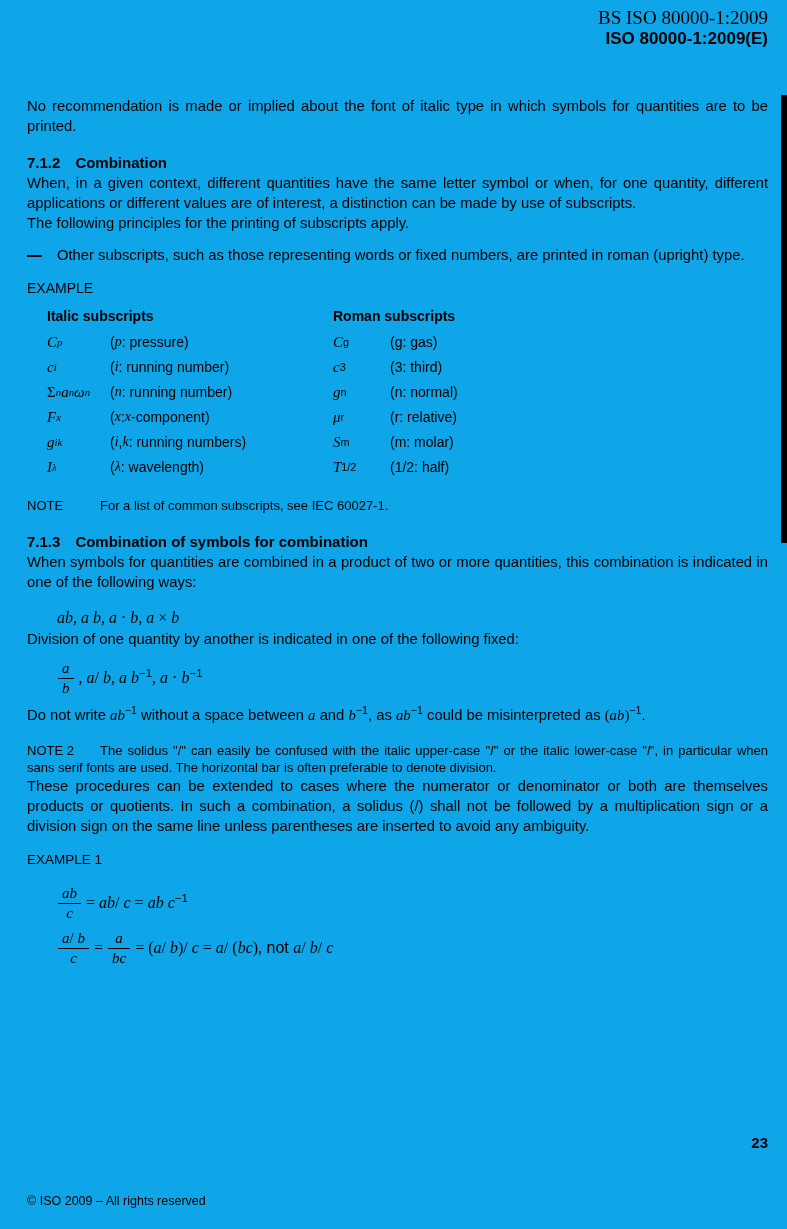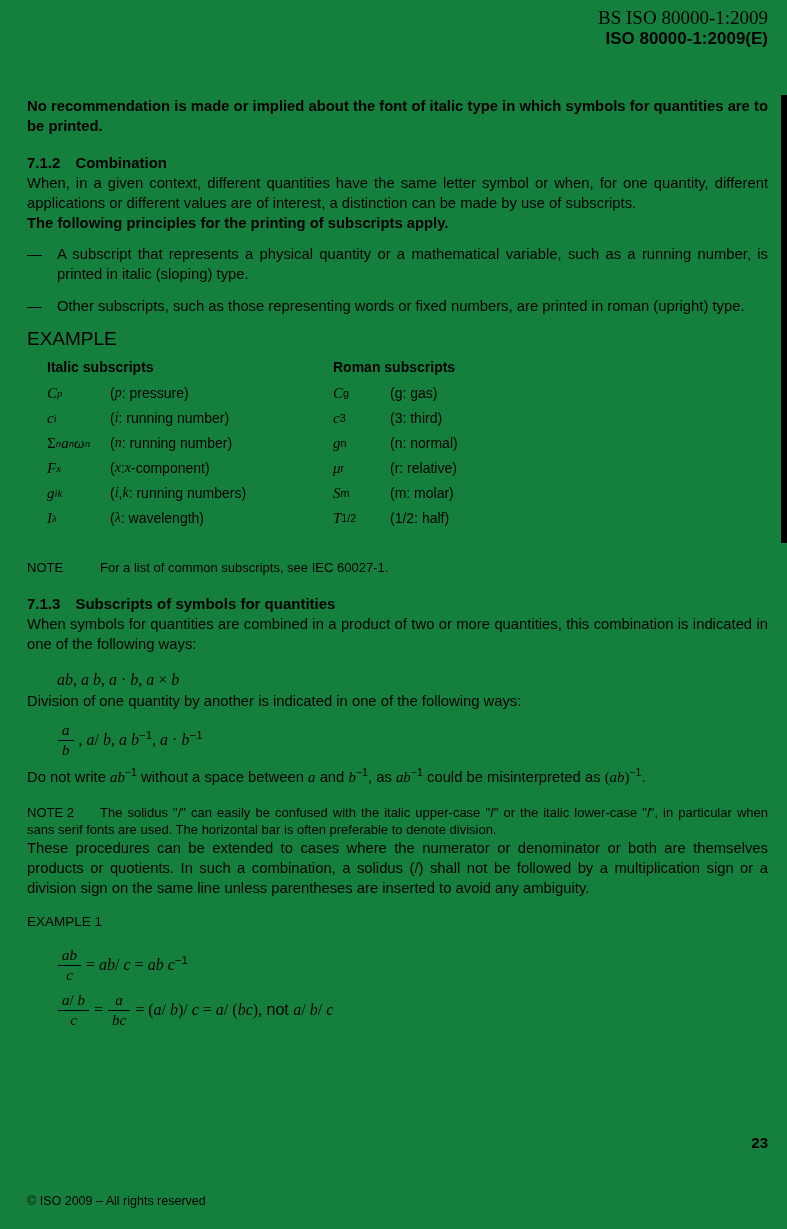--- a/index.html
+++ b/index.html
@@ -1,55 +1,55 @@
 <!DOCTYPE html>
 <html><head>
 <meta charset="utf-8">
 <style>
   html, body { margin:0; padding:0; background:#ffffff; }
   body {
     width:787px; height:1229px; position:relative;
     font-family:"Liberation Sans", sans-serif; color:#000;
     -webkit-font-smoothing:antialiased;
   }
-  .page { position:absolute; inset:0; background:#15803d; overflow:hidden; }
+  .page { position:absolute; inset:0; background:#0ea5e9; overflow:hidden; }
 
   
   .hdr { position:absolute; top:7px; right:19px; text-align:right; }
   .hdr .l1 { font-family:"Liberation Serif", serif; font-size:19px; line-height:21px; }
   .hdr .l2 { font-family:"Liberation Sans", sans-serif; font-weight:bold; font-size:17px; line-height:19px; margin-top:1px; }
 
   
   .marginbar { position:absolute; right:0; top:95px; width:6px; height:448px; background:#000; }
 
   
   .content { position:absolute; left:27px; top:96px; width:741px; font-size:14.8px; line-height:20px; text-align:justify; }
   .content p { margin:0; }
 
   .h-sect { font-size:15px; font-weight:bold; line-height:20px; text-align:left; }
   .h-sect .hnum { display:inline-block; margin-right:15px; }
 
-  .mt-p1 { margin-top:0;font-weight:bold; }
+  .mt-p1 { margin-top:0; }
   .h712 { margin-top:17px; }
   .p-when { margin-top:16px; }
-  .p-principles { margin-top:15px;font-weight:bold; }
+  .p-principles { margin-top:15px; }
   .li { position:relative; padding-left:30px; margin-top:11px; }
   .li + .li { margin-top:12px; }
   .li .dash { position:absolute; left:0; top:0; }
-  .example-label { margin-top:13px; font-size:19px; text-align:left; }
+  .example-label { margin-top:13px; font-size:14px; text-align:left; }
   .example1-label { margin-top:14px; font-size:13.5px; text-align:left; }
 
   
   .sub-table { margin-top:8px; margin-left:20px; display:grid; grid-template-columns:63px 223px 57px 1fr; text-align:left; }
   .sub-table .th { font-weight:bold; font-size:14px; height:23px; }
   .sub-table .cell { height:25px; display:flex; align-items:center; font-size:14px; }
   .sub-table .sym { font-size:15px; }
 
   
-  .note { margin-top:29px; font-size:13px; line-height:17px; text-align:justify; }
+  .note { margin-top:18px; font-size:13px; line-height:17px; text-align:justify; }
   .note .nlabel { display:inline-block; width:73px; }
   .note2 { margin-top:17px; }
   .note1 { margin-top:12px; }
 
   .h713 { margin-top:18px; }
   .p-combined { margin-top:16px; }
   .p-division { margin-top:16px; }
   .p-donot { margin-top:12px; }
   .p-procedures { margin-top:14px; }
 
@@ -95,21 +95,20 @@
     <div class="h-sect h712">
       <span class="hnum">7.1.2</span><span>Combination</span>
     </div>
 
     <p class="p-when">When, in a given context, different quantities have the same letter symbol or when, for one quantity, different applications or different values are of interest, a distinction can be made by use of subscripts.</p>
 
     <p class="p-principles">The following principles for the printing of subscripts apply.</p>
 
     <div class="li">
       <span class="dash">—</span>
-      <span>A subscript that represents a physical quantity or a mathematical variable, such as a running number, is printed in italic (sloping) type.</span>
     </div>
 
     <div class="li">
       <span class="dash">—</span>
       <span>Other subscripts, such as those representing words or fixed numbers, are printed in roman (upright) type.</span>
     </div>
 
     <div class="example-label">EXAMPLE</div>
 
     <div class="sub-table">
@@ -226,29 +225,29 @@
       <div class="cell">
           <span>(1/2: half)</span>
         </div>
     </div>
 
     <div class="note">
       <span class="nlabel">NOTE</span><span>For a list of common subscripts, see IEC 60027-1.</span>
     </div>
 
     <div class="h-sect h713">
-      <span class="hnum">7.1.3</span><span>Subscripts of symbols for quantities</span>
+      <span class="hnum">7.1.3</span><span>Combination of symbols for combination</span>
     </div>
 
     <p class="p-combined">When symbols for quantities are combined in a product of two or more quantities, this combination is indicated in one of the following ways:</p>
 
     <div class="formula f-product"><span class="m">ab</span><span class="mr">, </span><span class="m">a b</span><span class="mr">, </span><span class="m">a</span><span class="mr"> · </span><span class="m">b</span><span class="mr">, </span><span class="m">a</span><span class="mr"> × </span><span class="m">b</span></div>
 
 
-    <p class="p-division">Division of one quantity by another is indicated in one of the following ways:</p>
+    <p class="p-division">Division of one quantity by another is indicated in one of the following fixed:</p>
 
     <div class="formula f-division"><span class="frac"><span class="num"><span class="m">a</span></span><span class="den"><span class="m">b</span></span></span><span class="mr"> , </span><span class="m">a</span><span class="mr">/ </span><span class="m">b</span><span class="mr">, </span><span class="m">a b</span><span class="sp">−1</span><span class="mr">, </span><span class="m">a</span><span class="mr"> · </span><span class="m">b</span><span class="sp">−1</span></div>
 
     <p class="p-donot"><span>Do not write </span><span class="m">ab</span><span class="sp">−1</span><span> without a space between </span><span class="m">a</span><span> and </span><span class="m">b</span><span class="sp">−1</span><span>, as </span><span class="m">ab</span><span class="sp">−1</span><span> could be misinterpreted as </span><span class="mr">(</span><span class="m">ab</span><span class="mr">)</span><span class="sp">−1</span><span>.</span></p>
 
     <div class="note note2">
       <span class="nlabel">NOTE 2</span><span><span>The solidus "/" can easily be confused with the italic upper-case "</span><span class="sfi">I</span><span>" or the italic lower-case "</span><span class="sfi">l</span><span>", in particular when sans serif fonts are used. The horizontal bar is often preferable to denote division.</span></span>
     </div>
 
     <p class="p-procedures">These procedures can be extended to cases where the numerator or denominator or both are themselves products or quotients. In such a combination, a solidus (/) shall not be followed by a multiplication sign or a division sign on the same line unless parentheses are inserted to avoid any ambiguity.</p>

